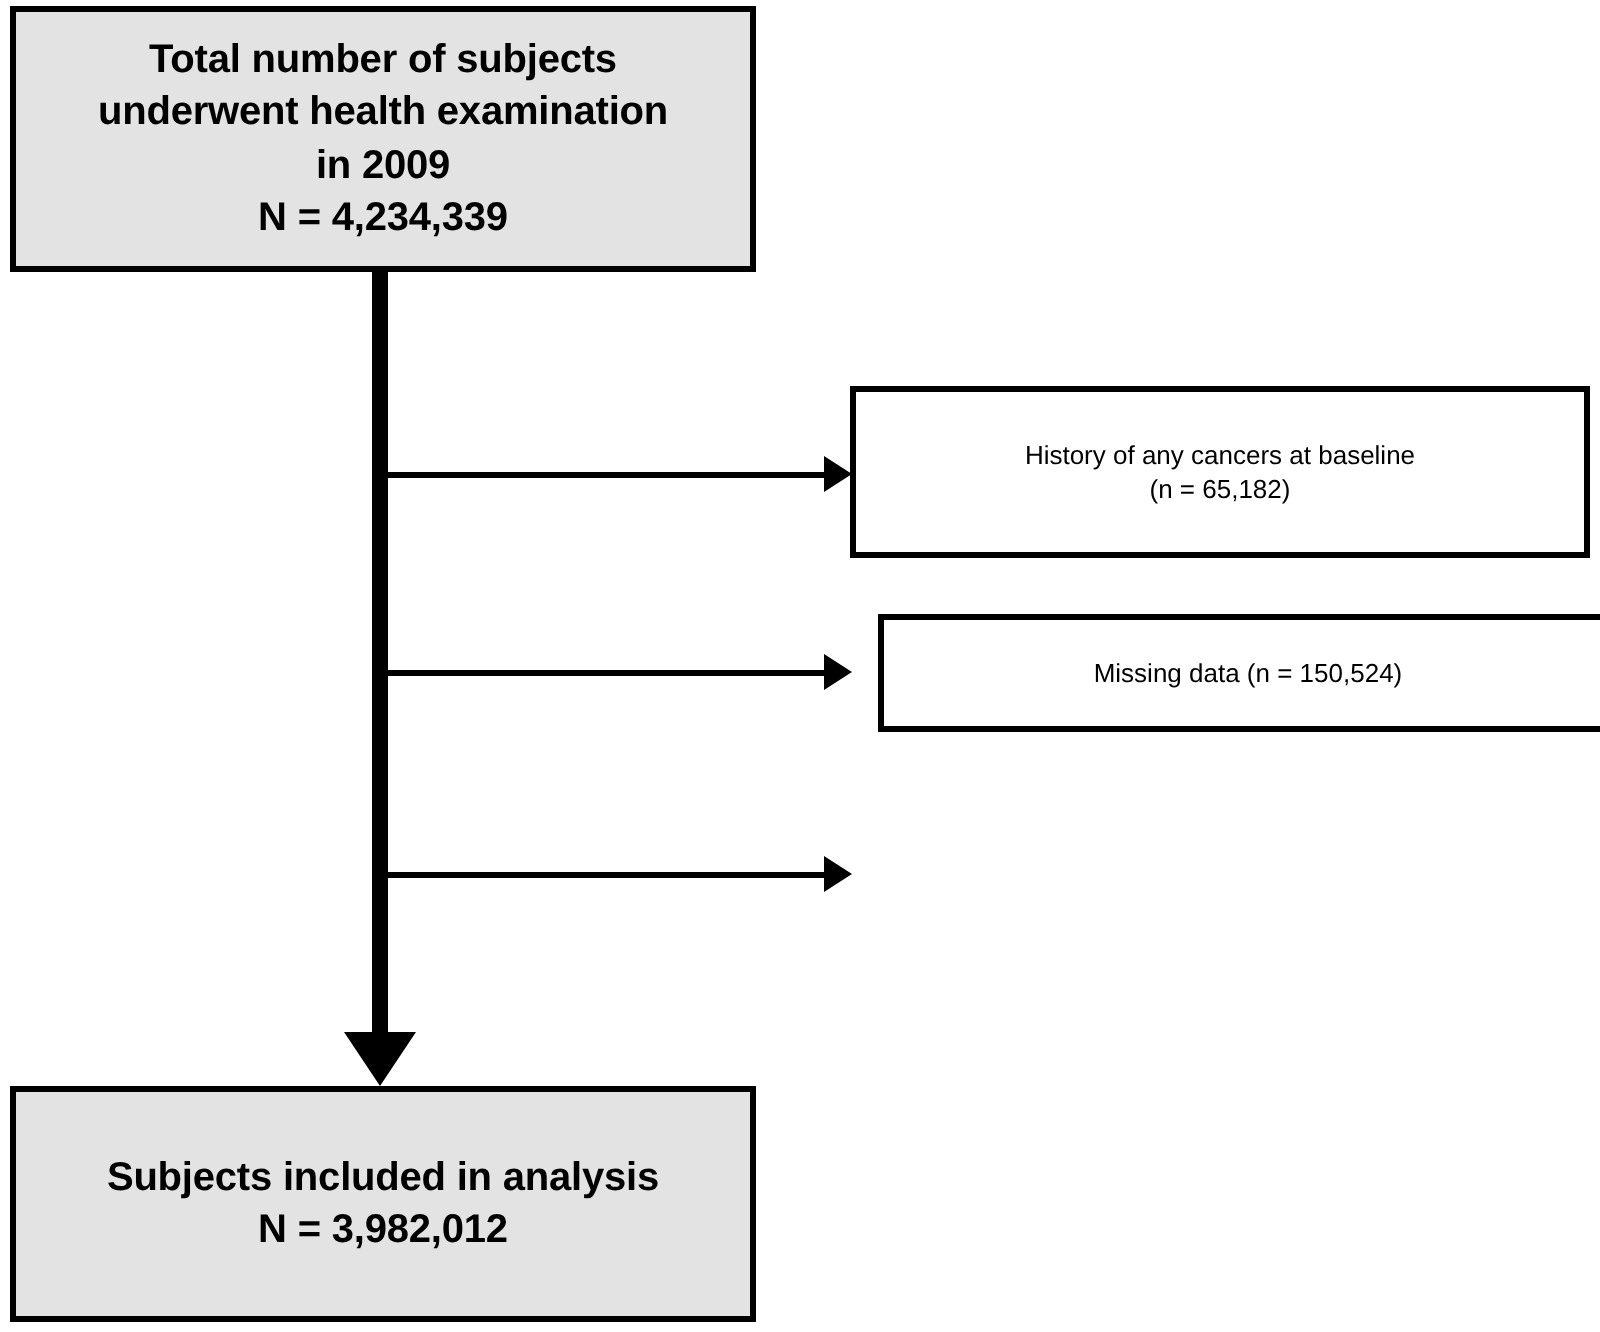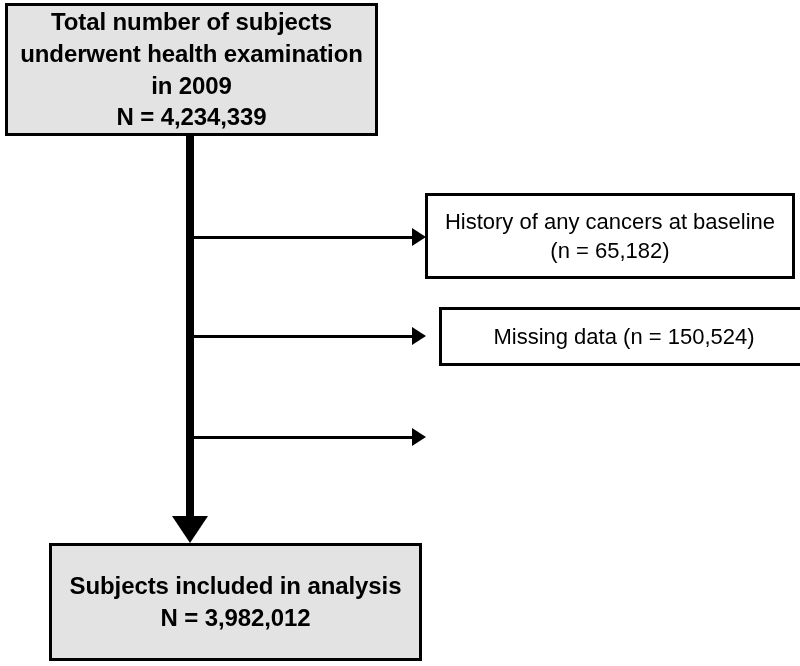--- a/index.html
+++ b/index.html
@@ -27,28 +27,28 @@
     display: flex;
     align-items: center;
     justify-content: center;
     text-align: center;
     line-height: 1.32;
   }
 
   .node-shaded {
     background: #e3e3e3;
     font-weight: bold;
-    font-size: 24px;
+    font-size: 20px;
     letter-spacing: -0.1px;
   }
 
   .node-plain {
     background: #ffffff;
     font-weight: normal;
-    font-size: 22px;
+    font-size: 13px;
     border-width: 3px;
   }
 
   .node-text {
     display: block;
     padding: 0 10px;
     white-space: pre-line;
   }
 
   
@@ -58,21 +58,20 @@
     width: 373px;
     height: 133px;
   }
 
   
   #box-result {
     left: 5px;
     top: 543px;
     width: 373px;
     height: 118px;
-    margin-left: 44px;
   }
 
   
   #box-excl-0 {
     left: 425px;
     top: 193px;
     width: 370px;
     height: 86px;
   }
   #box-excl-1 {

